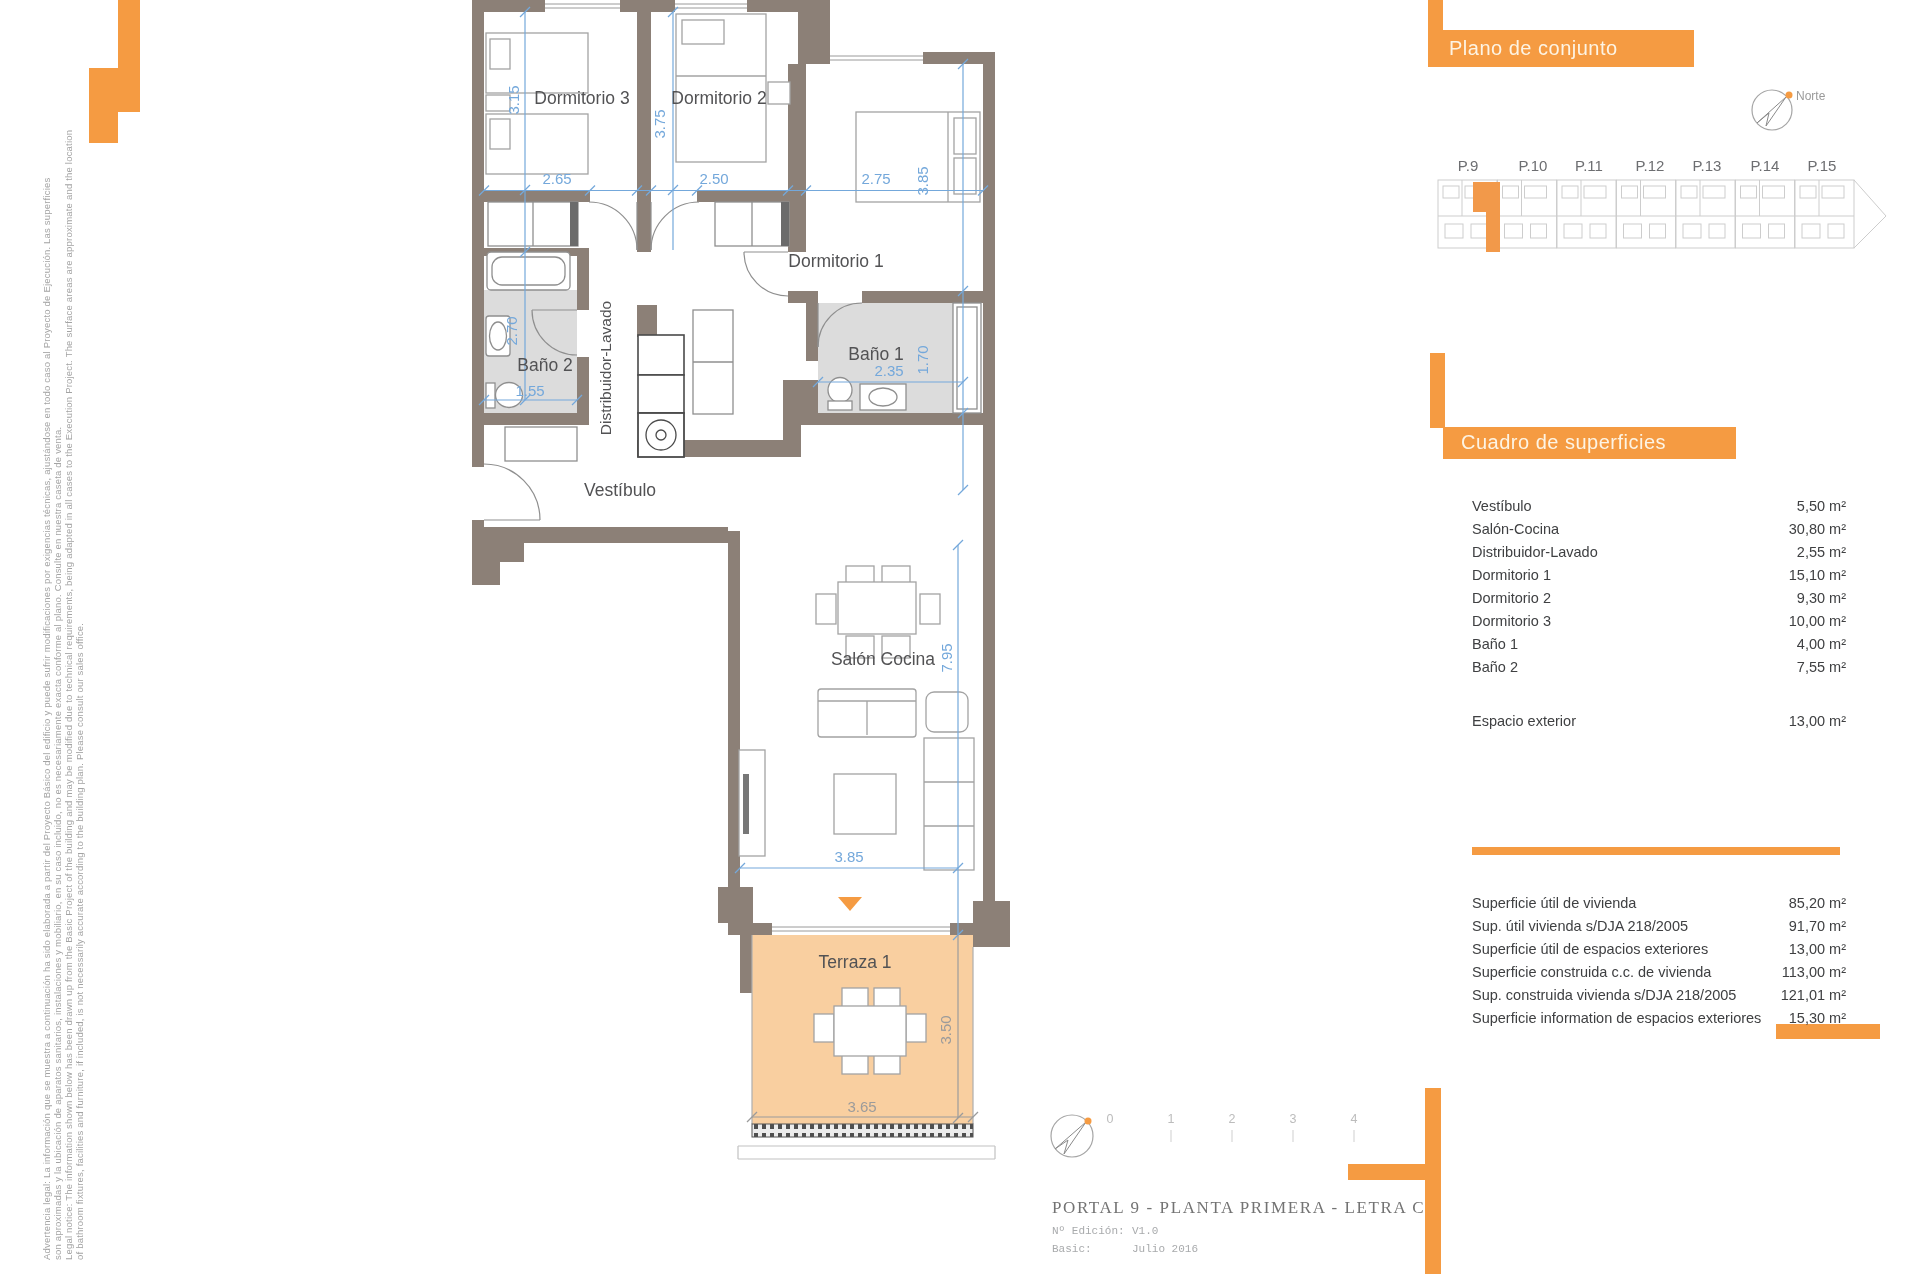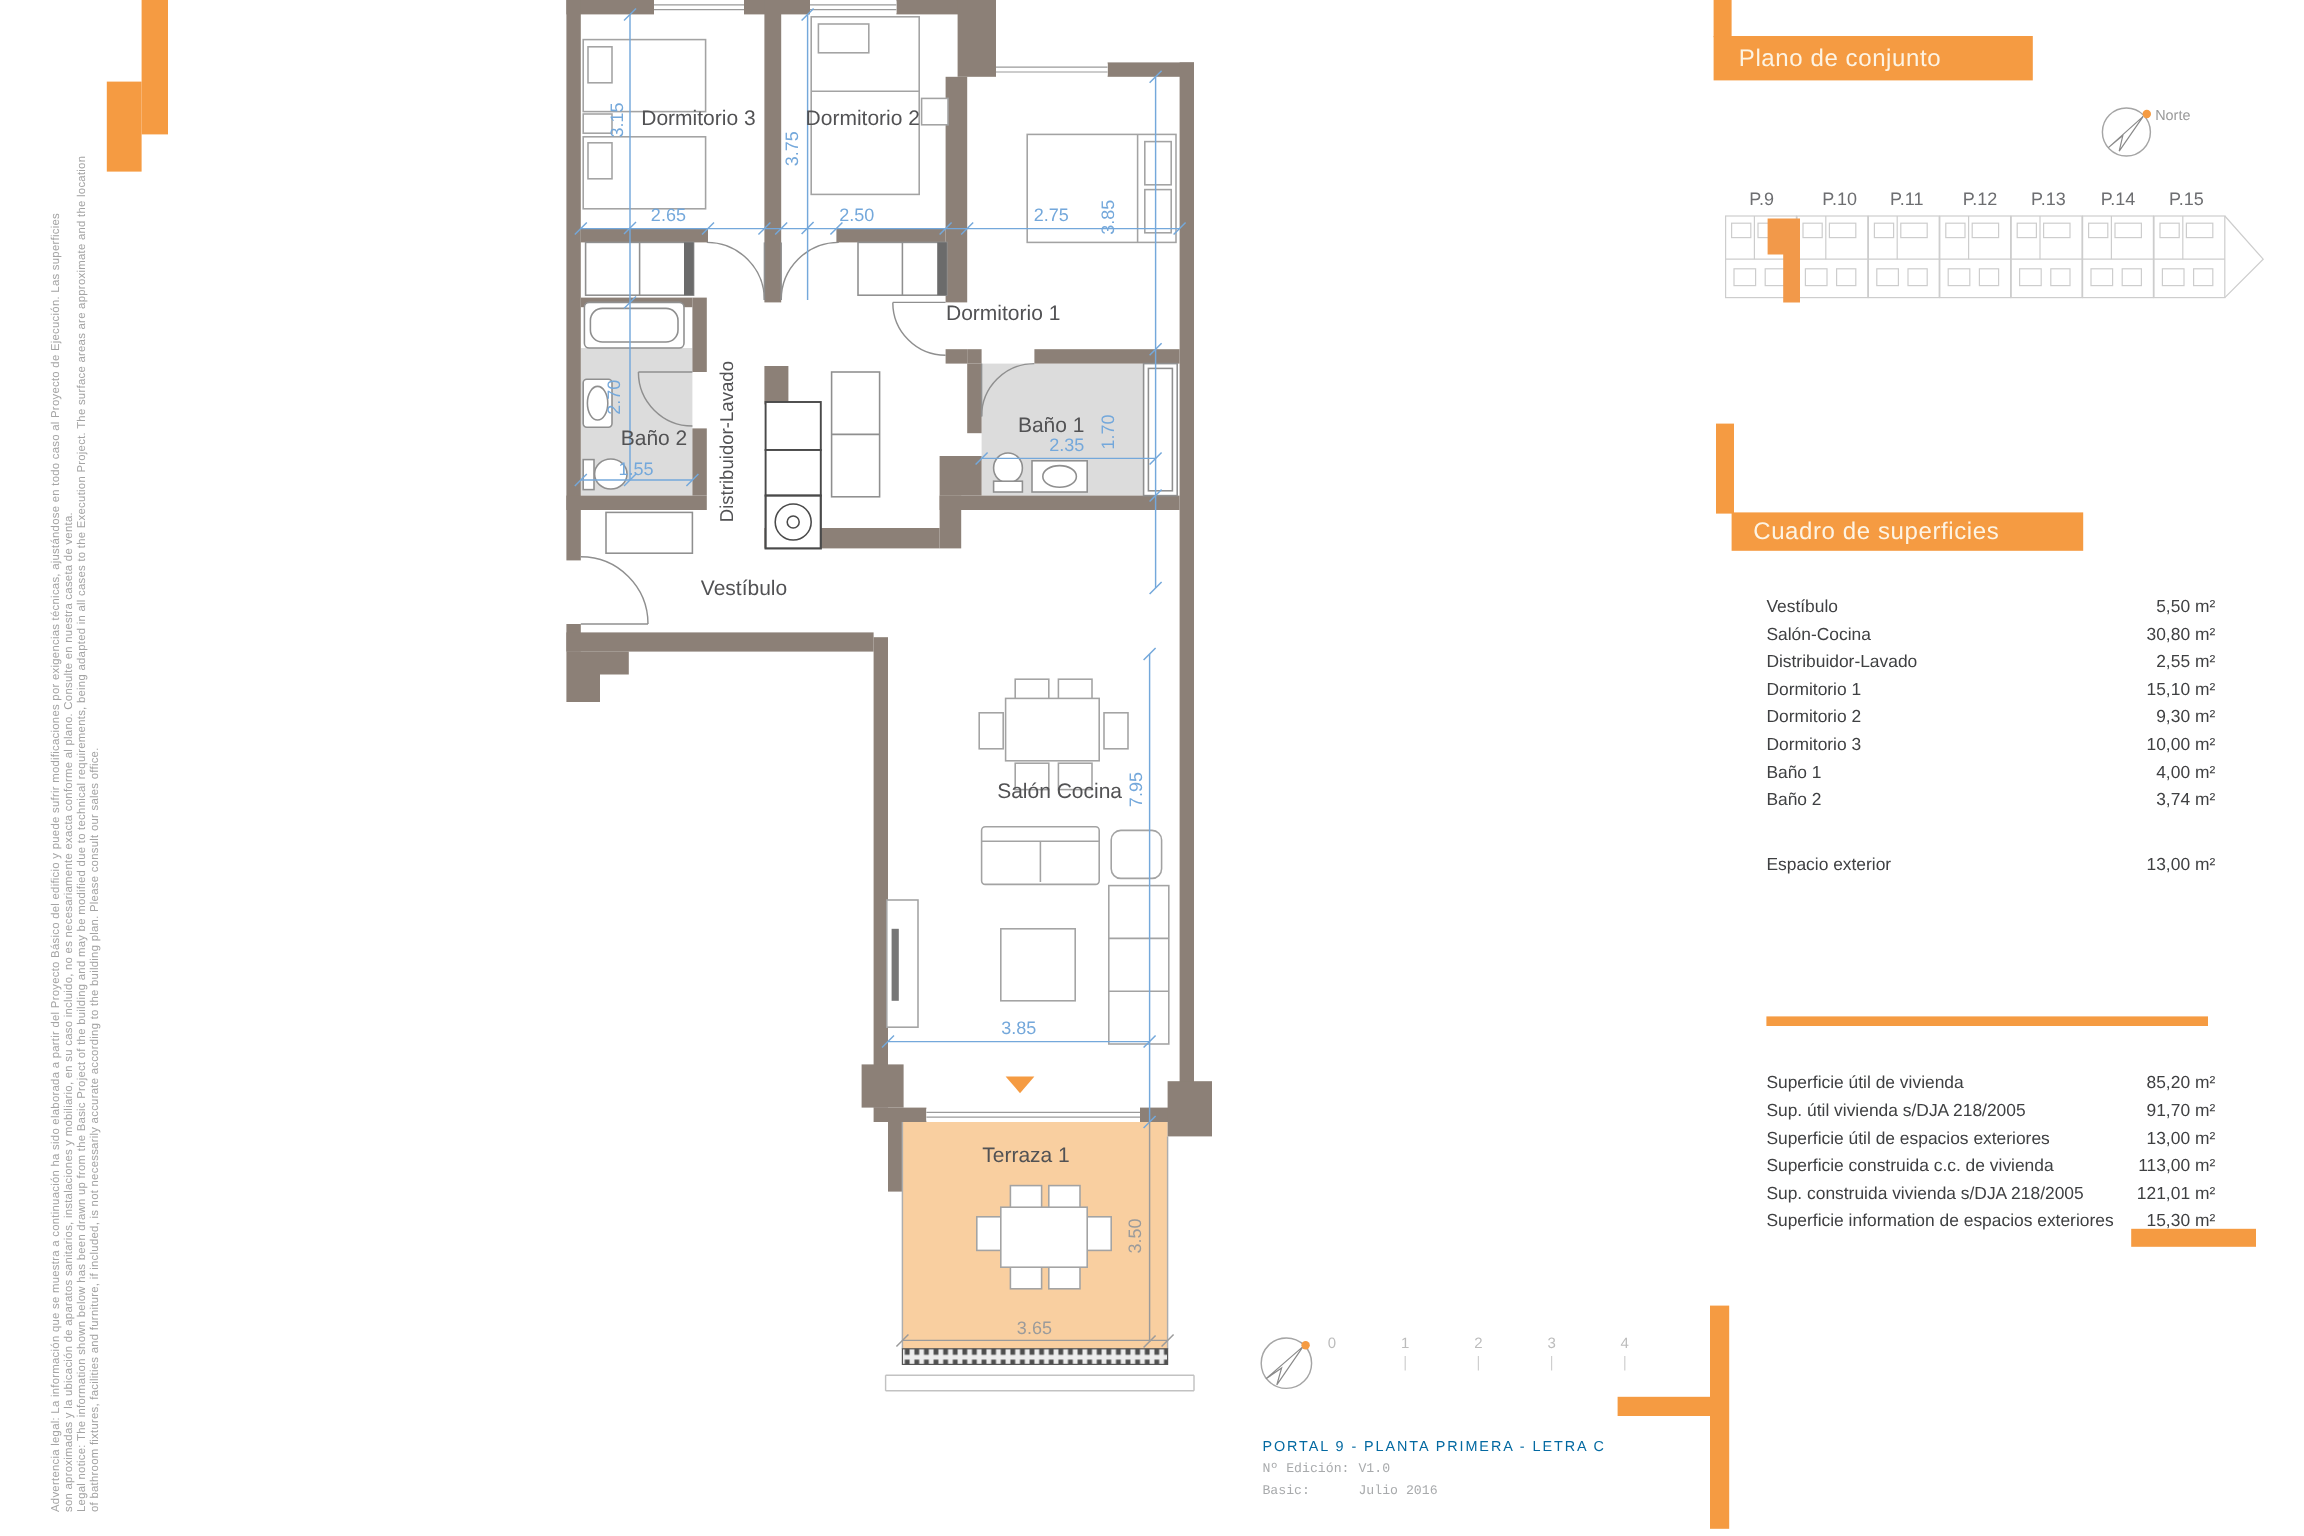--- a/index.html
+++ b/index.html
@@ -6,21 +6,21 @@
   #canvas{position:relative;width:1920px;height:1280px;background:#ffffff;overflow:hidden;
           font-family:"Liberation Sans",sans-serif;}
   svg text{font-family:"Liberation Sans",sans-serif;}
   .legal{position:absolute;left:-557px;top:618px;width:1240px;height:44px;
          transform:rotate(-90deg);color:#a3a3a3;font-size:9.5px;line-height:11px;
          letter-spacing:.2px;white-space:nowrap;overflow:hidden;}
   .stable{position:absolute;left:1472px;width:374px;color:#3f4042;font-size:14.5px;}
   .stable .row{display:flex;justify-content:space-between;height:23px;line-height:23px;}
   .stable .spacer{height:31px;}
   .titleblock{position:absolute;left:1052px;top:1198px;color:#98999c;}
-  .titleblock h1{margin:0;font-size:12px;font-weight:400;letter-spacing:1.6px;color:#0369a1;}
+  .titleblock h1{margin:0;font-size:17px;font-weight:400;letter-spacing:1.6px;color:#737373;font-family:Liberation Serif, serif;}
   .titleblock .meta{display:flex;font-size:11px;color:#a8aaac;margin-top:7px;font-family:Liberation Mono, monospace;}
   .titleblock .meta .lbl{width:80px;}
 </style>
 </head>
 <body>
 
 <div id="canvas">
 
   <div class="legal">
     <div>Advertencia legal: La información que se muestra a continuación ha sido elaborada a partir del Proyecto Básico del edificio y puede sufrir modificaciones por exigencias técnicas, ajustándose en todo caso al Proyecto de Ejecución. Las superficies</div>
@@ -376,21 +376,21 @@
     <div class="row">
         <span>Dormitorio 3</span>
         <span>10,00 m²</span>
       </div>
     <div class="row">
         <span>Baño 1</span>
         <span>4,00 m²</span>
       </div>
     <div class="row">
         <span>Baño 2</span>
-        <span>3,74 m²</span>
+        <span>7,55 m²</span>
       </div>
     <div class="spacer"></div>
     <div class="row">
         <span>Espacio exterior</span>
         <span>13,00 m²</span>
       </div>
   </div>
 
   <div class="stable" style="top:892px">
     <div class="row">

